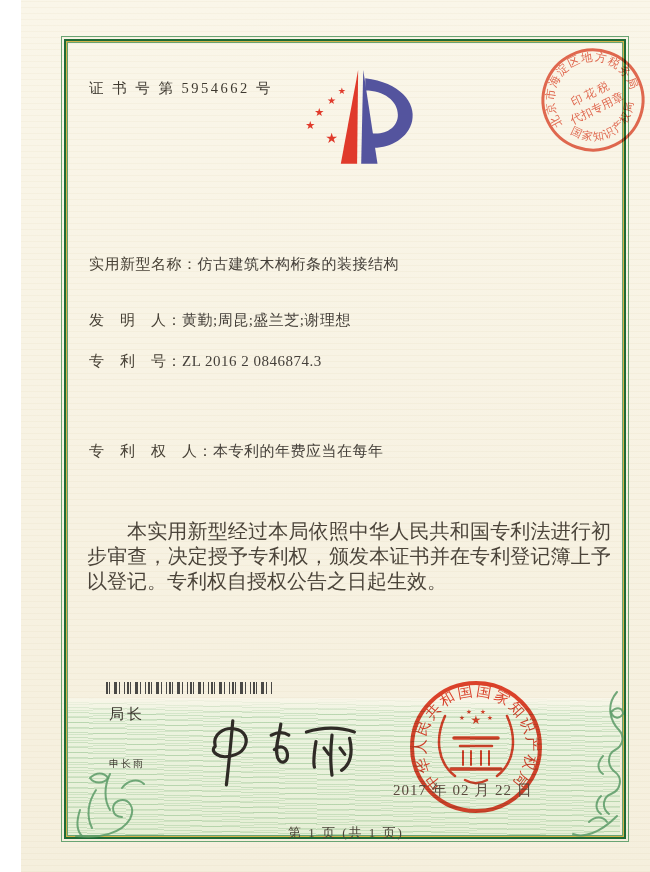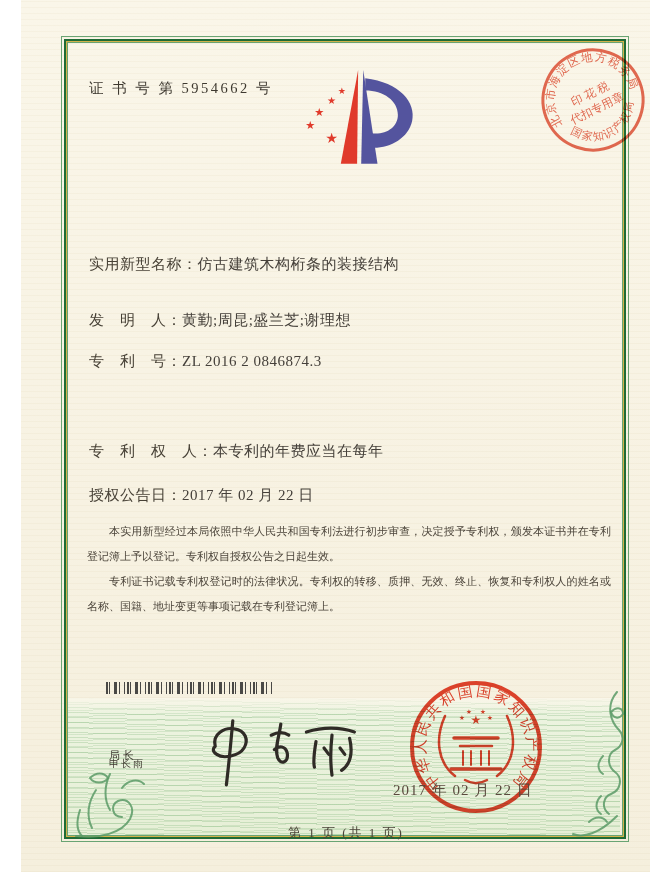--- a/index.html
+++ b/index.html
@@ -40,32 +40,32 @@
   
   .cert-no{position:absolute;left:68px;top:79px;font-size:14.5px;letter-spacing:2.5px;color:#3e3930;z-index:3;}
   .logo{position:absolute;left:258px;top:66px;width:144px;height:106px;z-index:3;}
   .title{position:absolute;left:0;right:0;top:171px;text-align:center;font-size:35px;font-weight:bold;
     letter-spacing:8px;padding-left:8px;color:#29221a;z-index:3;}
   
   .field{position:absolute;left:68px;font-size:15px;color:var(--ink);z-index:3;letter-spacing:0.5px;}
   .f-label{color:#474136;}
   .f-value{color:#45403a;}
   
-  .body-text{position:absolute;left:66px;top:519px;width:524px;font-size:11px;line-height:25px;
+  .body-text{position:absolute;left:66px;top:519px;width:524px;font-size:20px;line-height:25px;
     text-align:justify;color:#4b443a;z-index:3;}
   .body-text p{margin:0;text-indent:2em;}
   
   .barcode{position:absolute;left:85px;top:682px;width:166px;height:12px;z-index:3;opacity:.85;
     background-image:repeating-linear-gradient(90deg,
       #2b2b2b 0 2px, rgba(0,0,0,0) 2px 3px,
       #2b2b2b 3px 4px, rgba(0,0,0,0) 4px 8px,
       #2b2b2b 8px 11px, rgba(0,0,0,0) 11px 13px,
       #2b2b2b 13px 14px, rgba(0,0,0,0) 14px 18px,
       #2b2b2b 18px 19px, rgba(0,0,0,0) 19px 21px);}
-  .sig-role{position:absolute;left:88px;top:748px;font-size:11px;letter-spacing:3px;color:#3a352c;z-index:3;}
+  .sig-role{position:absolute;left:88px;top:705px;font-size:15px;letter-spacing:3px;color:#3a352c;z-index:3;}
   .sig-name{position:absolute;left:88px;top:757px;font-size:10px;letter-spacing:2px;color:#3a352c;z-index:3;}
   .autograph{position:absolute;left:183px;top:710px;width:160px;height:88px;z-index:4;}
   .autograph path{stroke:#2f2b26;stroke-width:4;fill:none;stroke-linecap:round;stroke-linejoin:round;}
   .seal{position:absolute;left:380px;top:672px;width:150px;height:150px;z-index:4;mix-blend-mode:multiply;opacity:.95;}
   .seal-date{position:absolute;left:372px;top:781px;font-size:15px;letter-spacing:1px;color:#5a4a3e;z-index:5;}
   .footer{position:absolute;left:0;right:0;top:824px;text-align:center;font-size:13px;letter-spacing:2px;color:#4a4438;z-index:3;}
   
   .stamp{position:absolute;left:512px;top:40px;width:120px;height:120px;z-index:6;
     transform:rotate(-26deg);mix-blend-mode:multiply;opacity:.88;}
   .stamp text, .stamp textPath{fill:var(--stamp-red);font-family:"Liberation Serif","DejaVu Serif",serif;}
@@ -148,27 +148,23 @@
   </div>
   <div class="field" style="top:311px">
     <span class="f-label">发　明　人：</span><span class="f-value">黄勤;周昆;盛兰芝;谢理想</span>
   </div>
   <div class="field" style="top:352px">
     <span class="f-label">专　利　号：</span><span class="f-value">ZL 2016 2 0846874.3</span>
   </div>
   <div class="field" style="top:442px">
     <span class="f-label">专　利　权　人：</span><span class="f-value">本专利的年费应当在每年</span>
   </div>
-  <div class="field" style="top:486px">
-    <span class="f-label">授权公告日：</span><span class="f-value">2017 年 02 月 22 日</span>
-  </div>
 
   <div class="body-text">
     <p>本实用新型经过本局依照中华人民共和国专利法进行初步审查，决定授予专利权，颁发本证书并在专利登记簿上予以登记。专利权自授权公告之日起生效。</p>
-    <p>专利证书记载专利权登记时的法律状况。专利权的转移、质押、无效、终止、恢复和专利权人的姓名或名称、国籍、地址变更等事项记载在专利登记簿上。</p>
   </div>
 
   <div class="barcode"></div>
 
   <div class="sig-role">局长</div>
   <div class="sig-name">申长雨</div>
   <svg class="autograph" viewBox="0 0 200 95">
     <path d="M14,38 C10,22 26,14 38,16 C52,18 56,30 50,40 C44,50 24,54 16,48 C10,44 11,40 14,38"></path>
     <path d="M36,6 C34,28 32,52 28,86"></path>
     <path d="M84,24 C92,20 100,20 106,24"></path>

